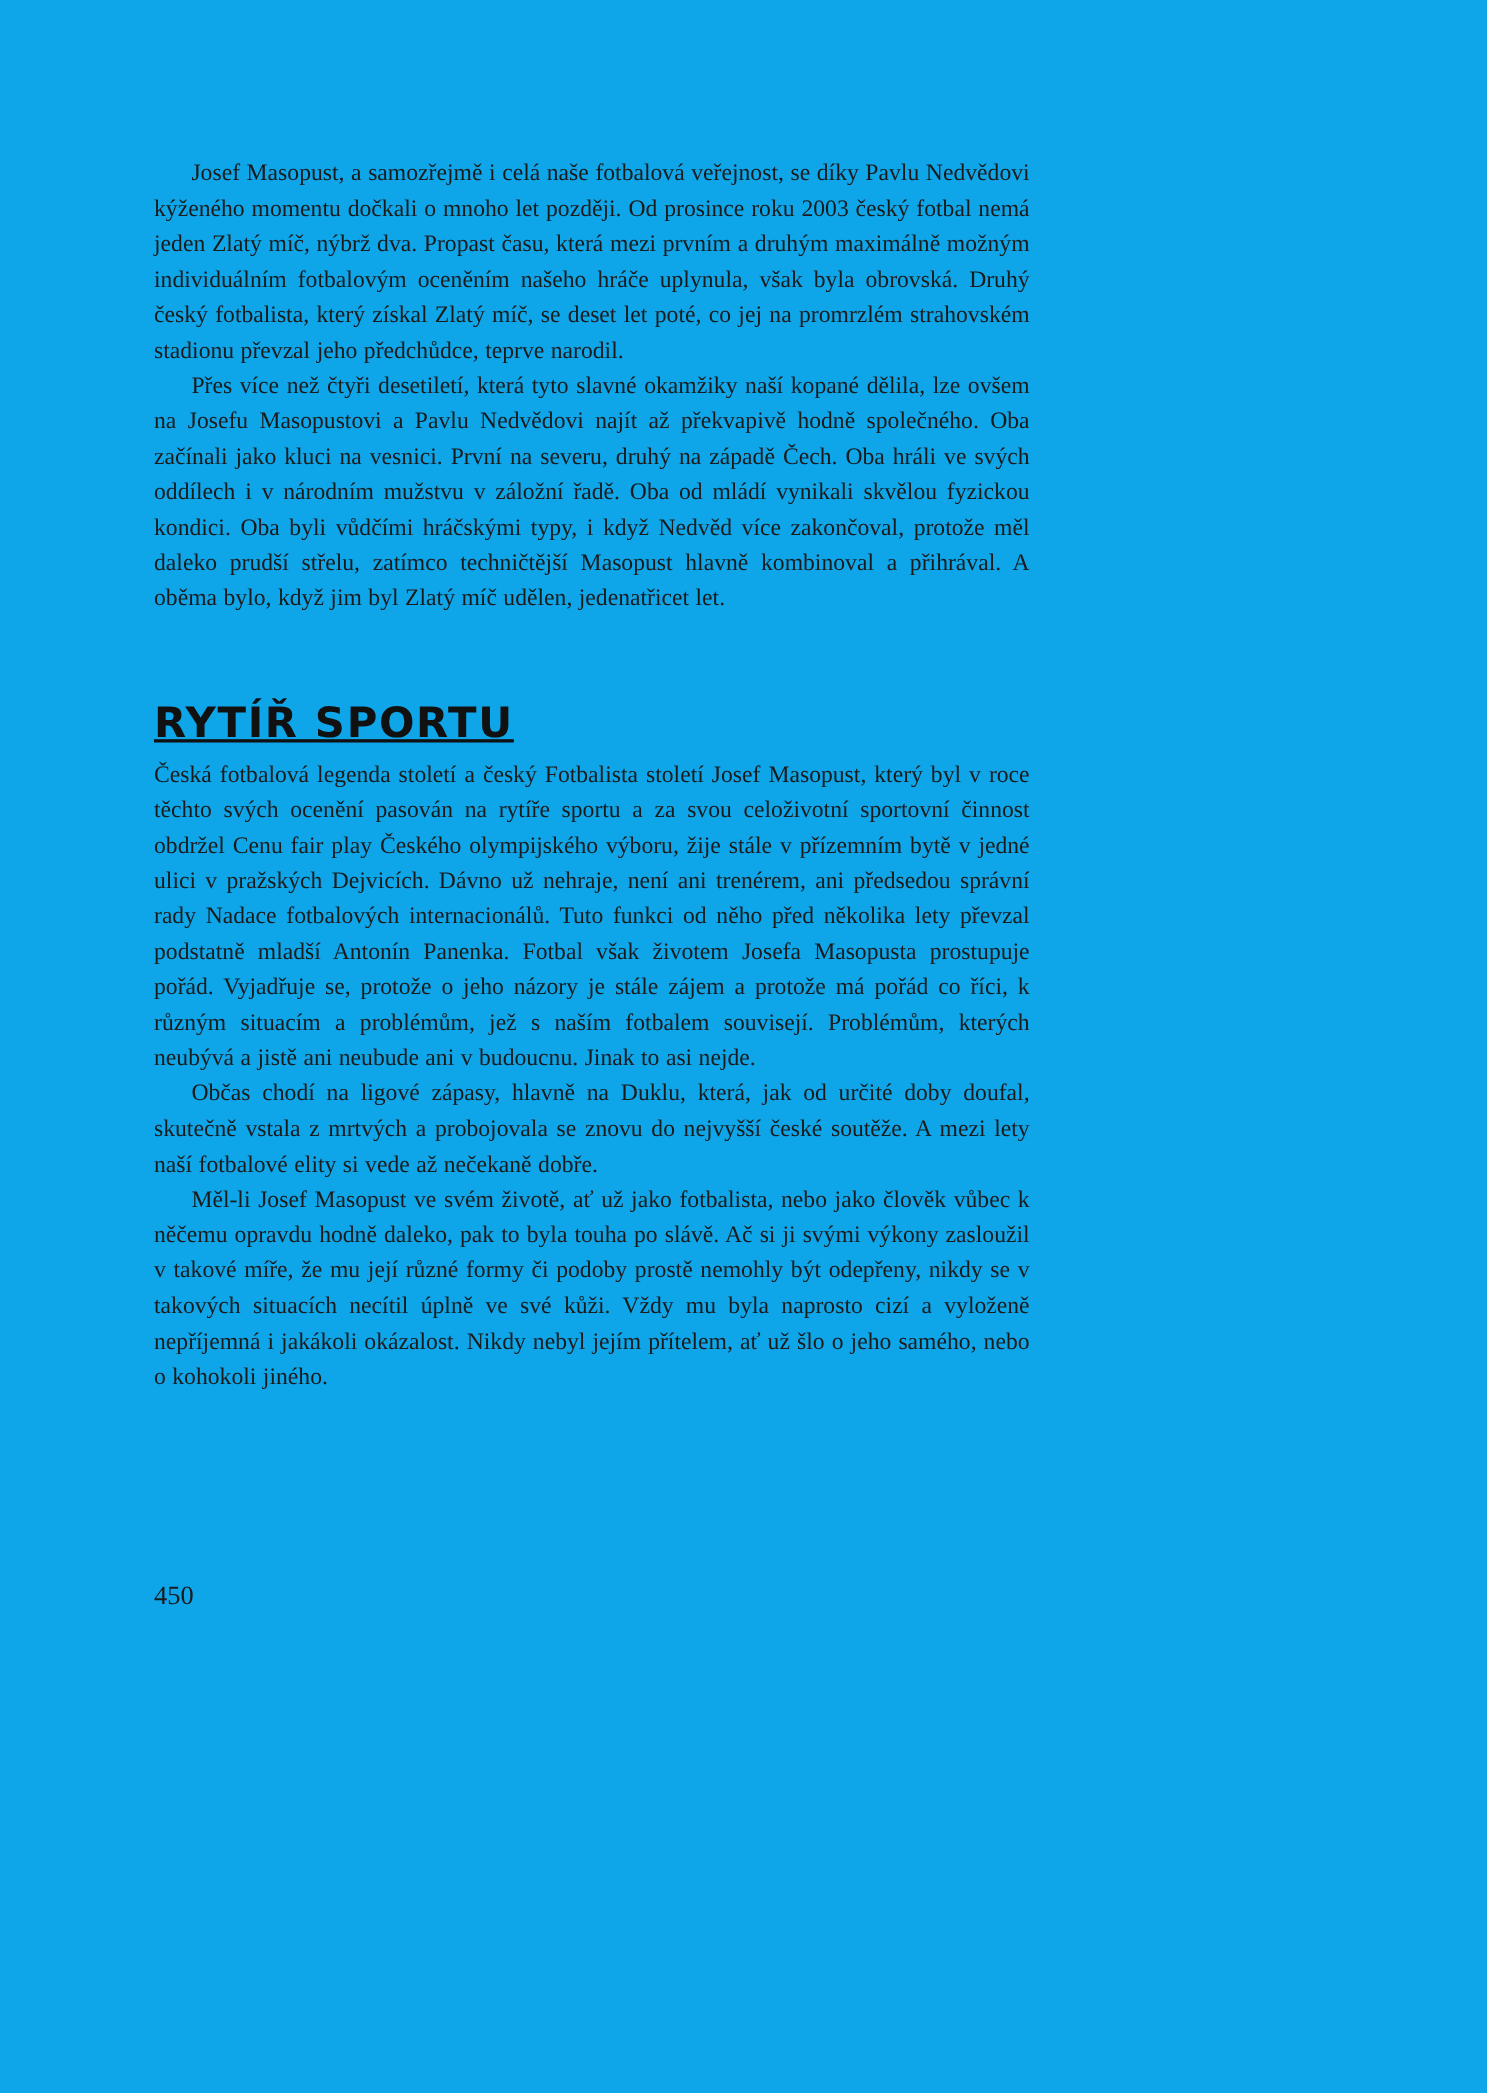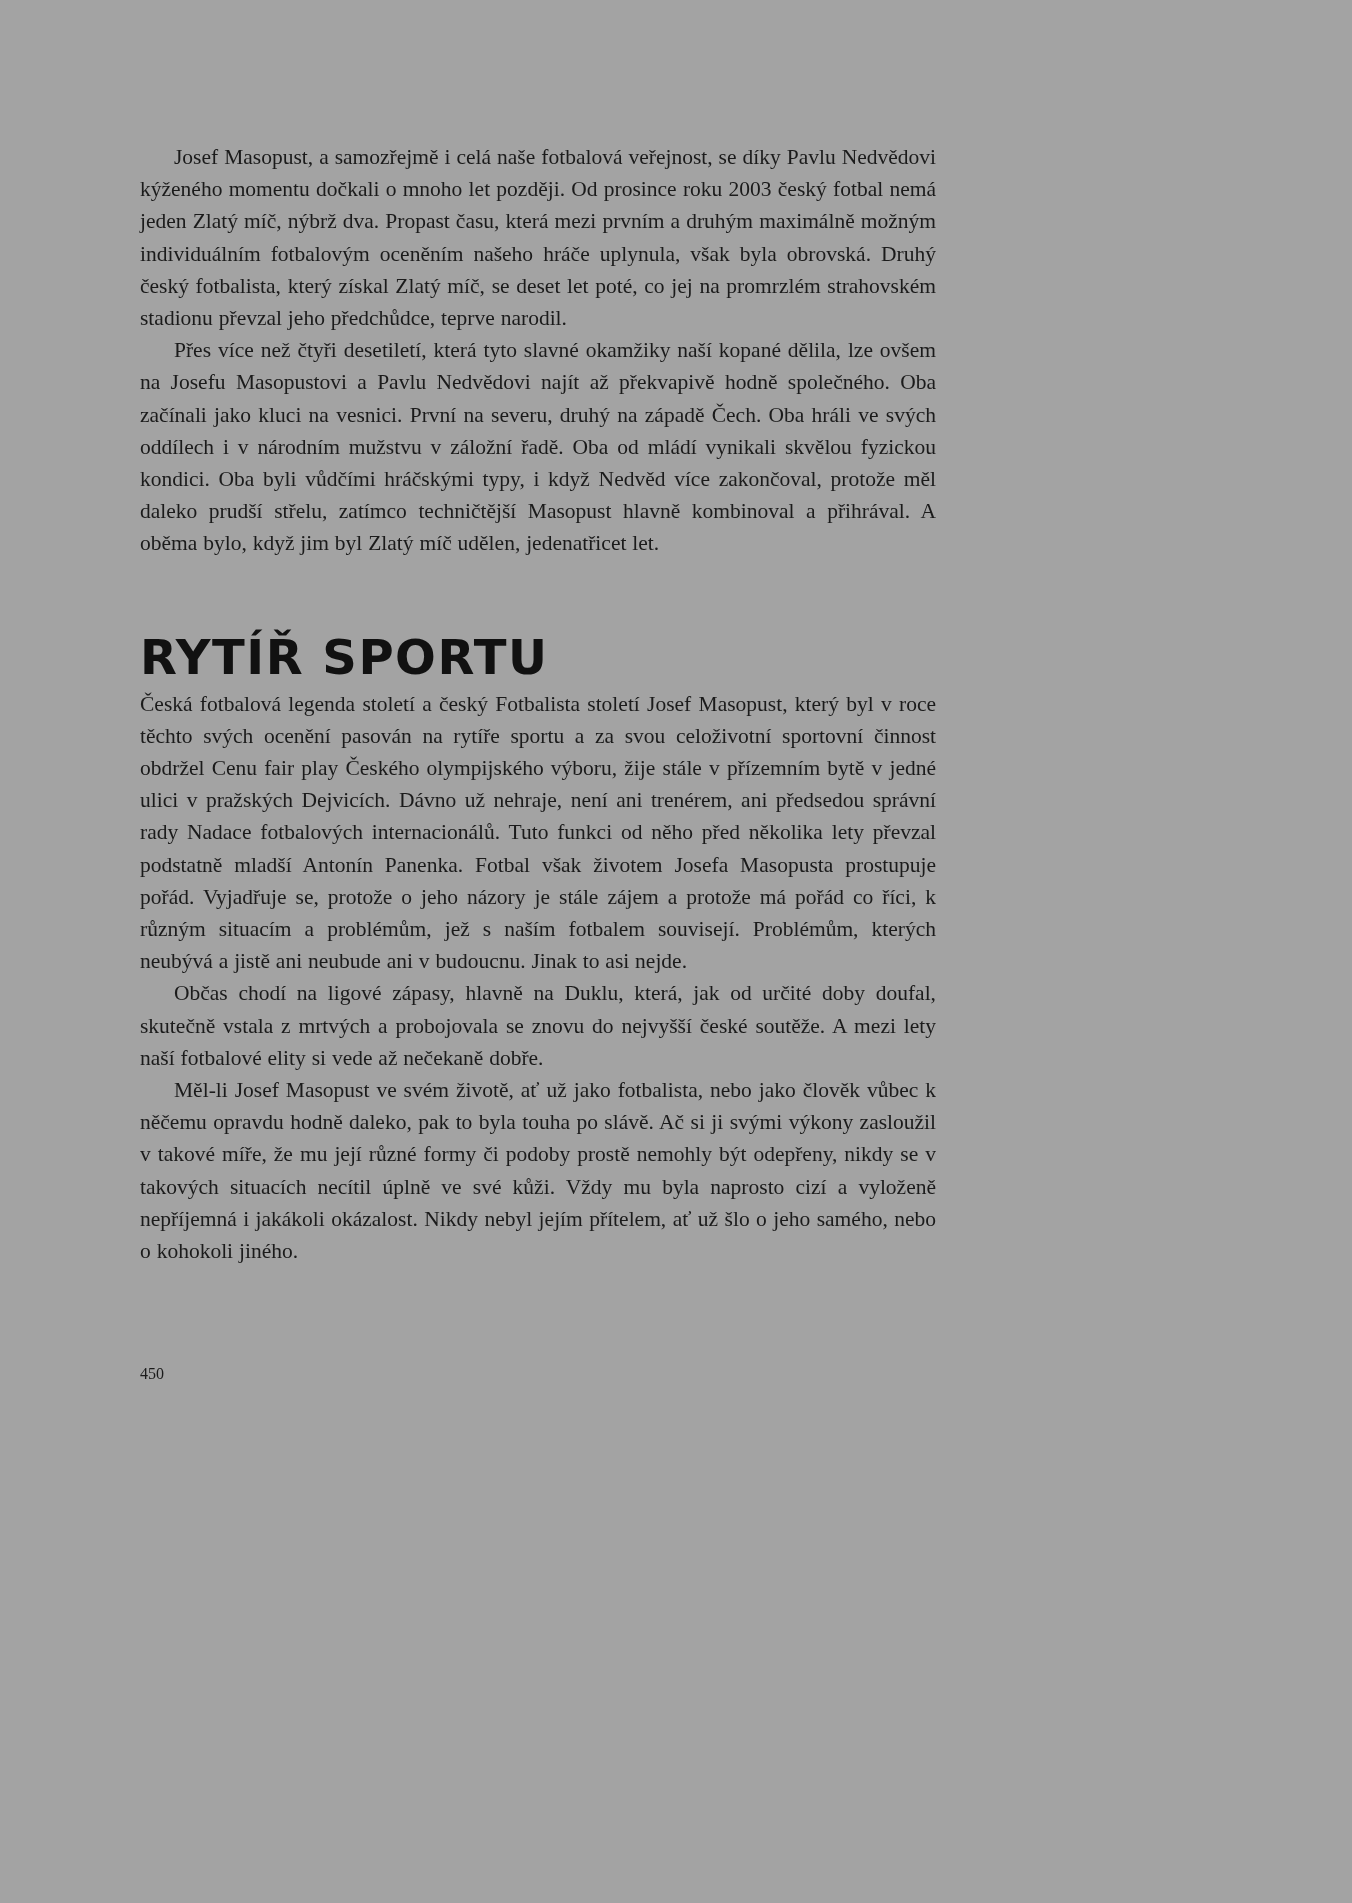--- a/index.html
+++ b/index.html
@@ -11,21 +11,21 @@
       width: 1352px;
       height: 1903px;
       font-family: "Liberation Serif", serif;
       color: #1b1b1b;
       -webkit-font-smoothing: antialiased;
     }
     .page {
       position: relative;
       width: 1352px;
       height: 1903px;
-      background: #a3a3a3;
+      background: #0ea5e9;
       overflow: hidden;
     }
     .text-column {
       position: absolute;
       left: 140px;
       top: 141px;
       width: 796px;
     }
     .text-column p {
       margin: 0;
@@ -35,31 +35,32 @@
       hyphens: auto;
       -webkit-hyphens: auto;
       word-spacing: 0.5px;
     }
     .text-column p.indent {
       text-indent: 34px;
     }
     .section-heading {
       font-family: "DejaVu Sans", sans-serif;
       font-weight: bold;
-      font-size: 48px;
+      font-size: 38px;
       line-height: 42px;
       letter-spacing: 1.5px;
       color: #111111;
       margin: 76px 0 10px 0;
+      text-decoration: underline;
     }
     .page-number {
       position: absolute;
       left: 140px;
-      top: 1360px;
-      font-size: 16px;
+      top: 1437px;
+      font-size: 24px;
       line-height: 28px;
       color: #1b1b1b;
       font-family: "Liberation Serif", serif;
     }
   </style>
 </head>
 <body>
 
 <div class="page">
   <div class="text-column">

